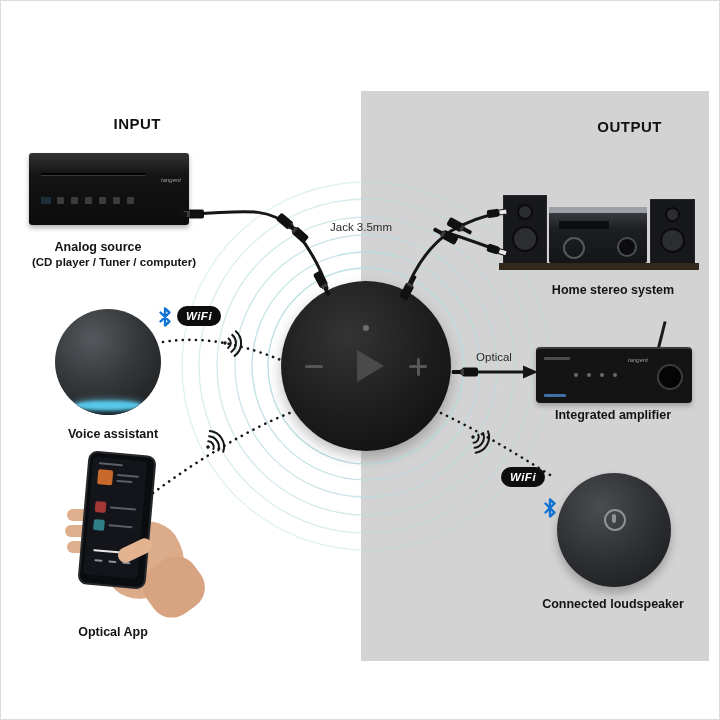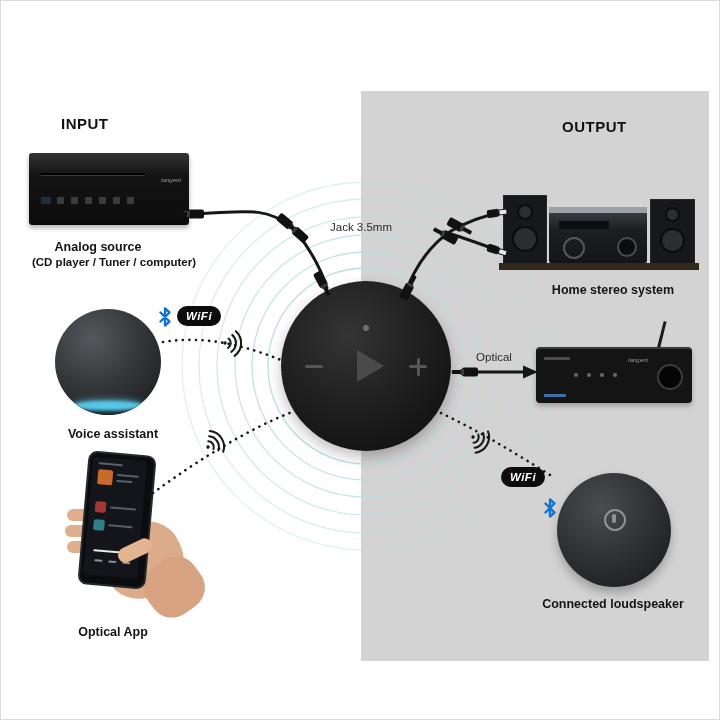--- a/index.html
+++ b/index.html
@@ -14,21 +14,21 @@
   #rings-svg{left:0;top:0;z-index:2;pointer-events:none;}
   .device{z-index:3;}
   #overlay-svg{left:0;top:0;z-index:4;pointer-events:none;}
   .lbl{z-index:5;text-align:center;color:#141414;font-weight:bold;font-size:12.5px;}
   .conn-lbl{z-index:5;text-align:center;color:#2a2a2a;font-weight:normal;font-size:11.5px;}
   .badge{
     z-index:6;display:flex;align-items:center;justify-content:center;
     width:44px;height:20px;border-radius:11px;background:#0d0d0d;color:#fff;
     font-size:11.5px;font-weight:bold;font-style:italic;letter-spacing:.5px;
   }
-  .title{font-size:15px;font-weight:bold;letter-spacing:.5px;color:#111;text-align:left;z-index:5;}
+  .title{font-size:15px;font-weight:bold;letter-spacing:.5px;color:#111;text-align:right;z-index:5;}
 
   
   #streamer{left:280px;top:280px;width:170px;height:170px;border-radius:50%;
     background:radial-gradient(circle at 40% 32%, #343434 0%, #1c1c1c 55%, #0c0c0c 100%);
     box-shadow:0 6px 14px rgba(0,0,0,.25);}
   #streamer .led{position:absolute;left:82px;top:44px;width:6px;height:6px;border-radius:50%;background:#6f6f6f;}
   #streamer .play{position:absolute;left:76px;top:69px;width:0;height:0;
     border-left:27px solid #4a4a4a;border-top:16px solid transparent;border-bottom:16px solid transparent;}
   #streamer .minus{position:absolute;left:24px;top:84px;width:18px;height:3px;background:#565656;border-radius:2px;}
   #streamer .plus-h{position:absolute;left:128px;top:84px;width:18px;height:3px;background:#565656;border-radius:2px;}
@@ -208,20 +208,21 @@
       <div class="dots">
           <i></i>
           <i></i>
           <i></i>
           <i></i>
         </div>
       <div class="knob"></div>
       <div class="bt-lbl"></div>
     </div>
   </div>
+  <div class="abs lbl" style="left:512px;top:407px;width:200px;">Integrated amplifier</div>
 
   <div class="abs device" id="sphere-spk">
     <div class="emblem">
         <i></i>
       </div>
   </div>
   <div class="abs lbl" style="left:500px;top:596px;width:224px;">Connected loudspeaker</div>
 
   <svg class="abs" id="overlay-svg" width="718" height="718" viewBox="0 0 718 718">
     <defs>

